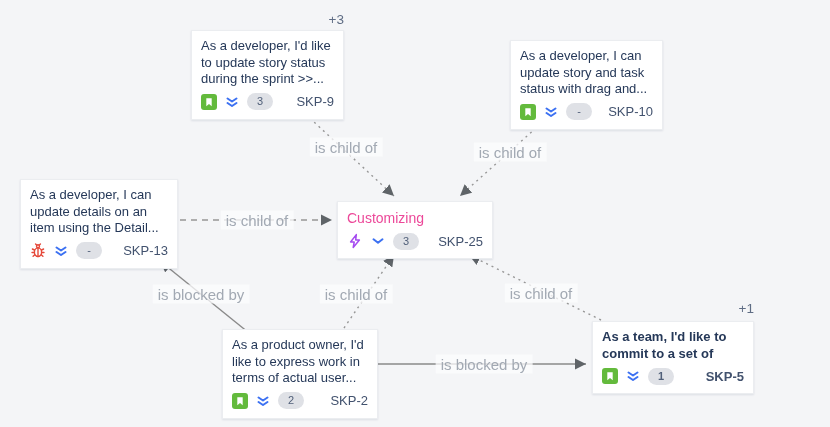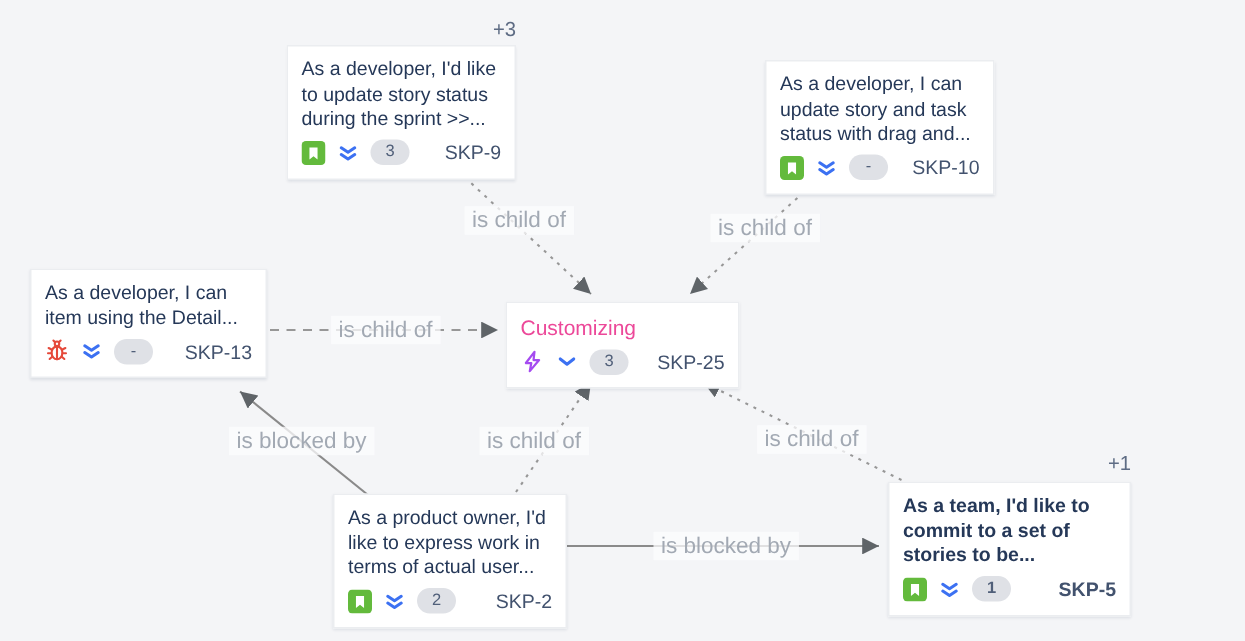--- a/index.html
+++ b/index.html
@@ -174,20 +174,21 @@
             <path d="M3.5 9 8 12l4.5-3"></path>
           </svg>
       </span>
       <span class="badge">-</span>
       <span class="key">SKP-10</span>
     </div>
   </div>
 
   <div class="node" id="n-skp13">
     <div class="line">As a developer, I can</div>
+    <div class="line">update details on an</div>
     <div class="line">item using the Detail...</div>
     <div class="iconrow">
       <span class="icon">
         <svg width="16" height="16" viewBox="0 0 16 16" fill="none" stroke="#e5493a" stroke-width="1.4" stroke-linecap="round">
           <ellipse cx="8" cy="9.2" rx="3.6" ry="4.3"></ellipse>
           <path d="M8 4.9v8.6"></path>
           <circle cx="8" cy="3.2" r="1.5"></circle>
           <path d="M6.8 2.2 5.6 1M9.2 2.2l1.2-1.2M4.4 7 2.4 6M4.3 9.5H2M4.8 11.8l-1.7 1.5M11.6 7l2-1M11.7 9.5H14M11.2 11.8l1.7 1.5"></path>
         </svg>
       </span>
@@ -238,21 +239,20 @@
           </svg>
       </span>
       <span class="badge">2</span>
       <span class="key">SKP-2</span>
     </div>
   </div>
 
   <div class="node" id="n-skp5">
     <div class="line">As a team, I'd like to</div>
     <div class="line">commit to a set of</div>
-    <div class="line">stories to be...</div>
     <div class="iconrow">
       <span class="icon">
         <svg width="16" height="16" viewBox="0 0 16 16">
             <rect width="16" height="16" rx="3" fill="#63ba3c"></rect>
             <path d="M5.3 4.3h5.4v8l-2.7-2.2-2.7 2.2z" fill="#fff"></path>
           </svg>
       </span>
       <span class="icon">
         <svg width="16" height="16" viewBox="0 0 16 16" fill="none" stroke="#3c71f2" stroke-width="2" stroke-linecap="round" stroke-linejoin="round">
             <path d="M3.5 4.5 8 7.5l4.5-3"></path>

